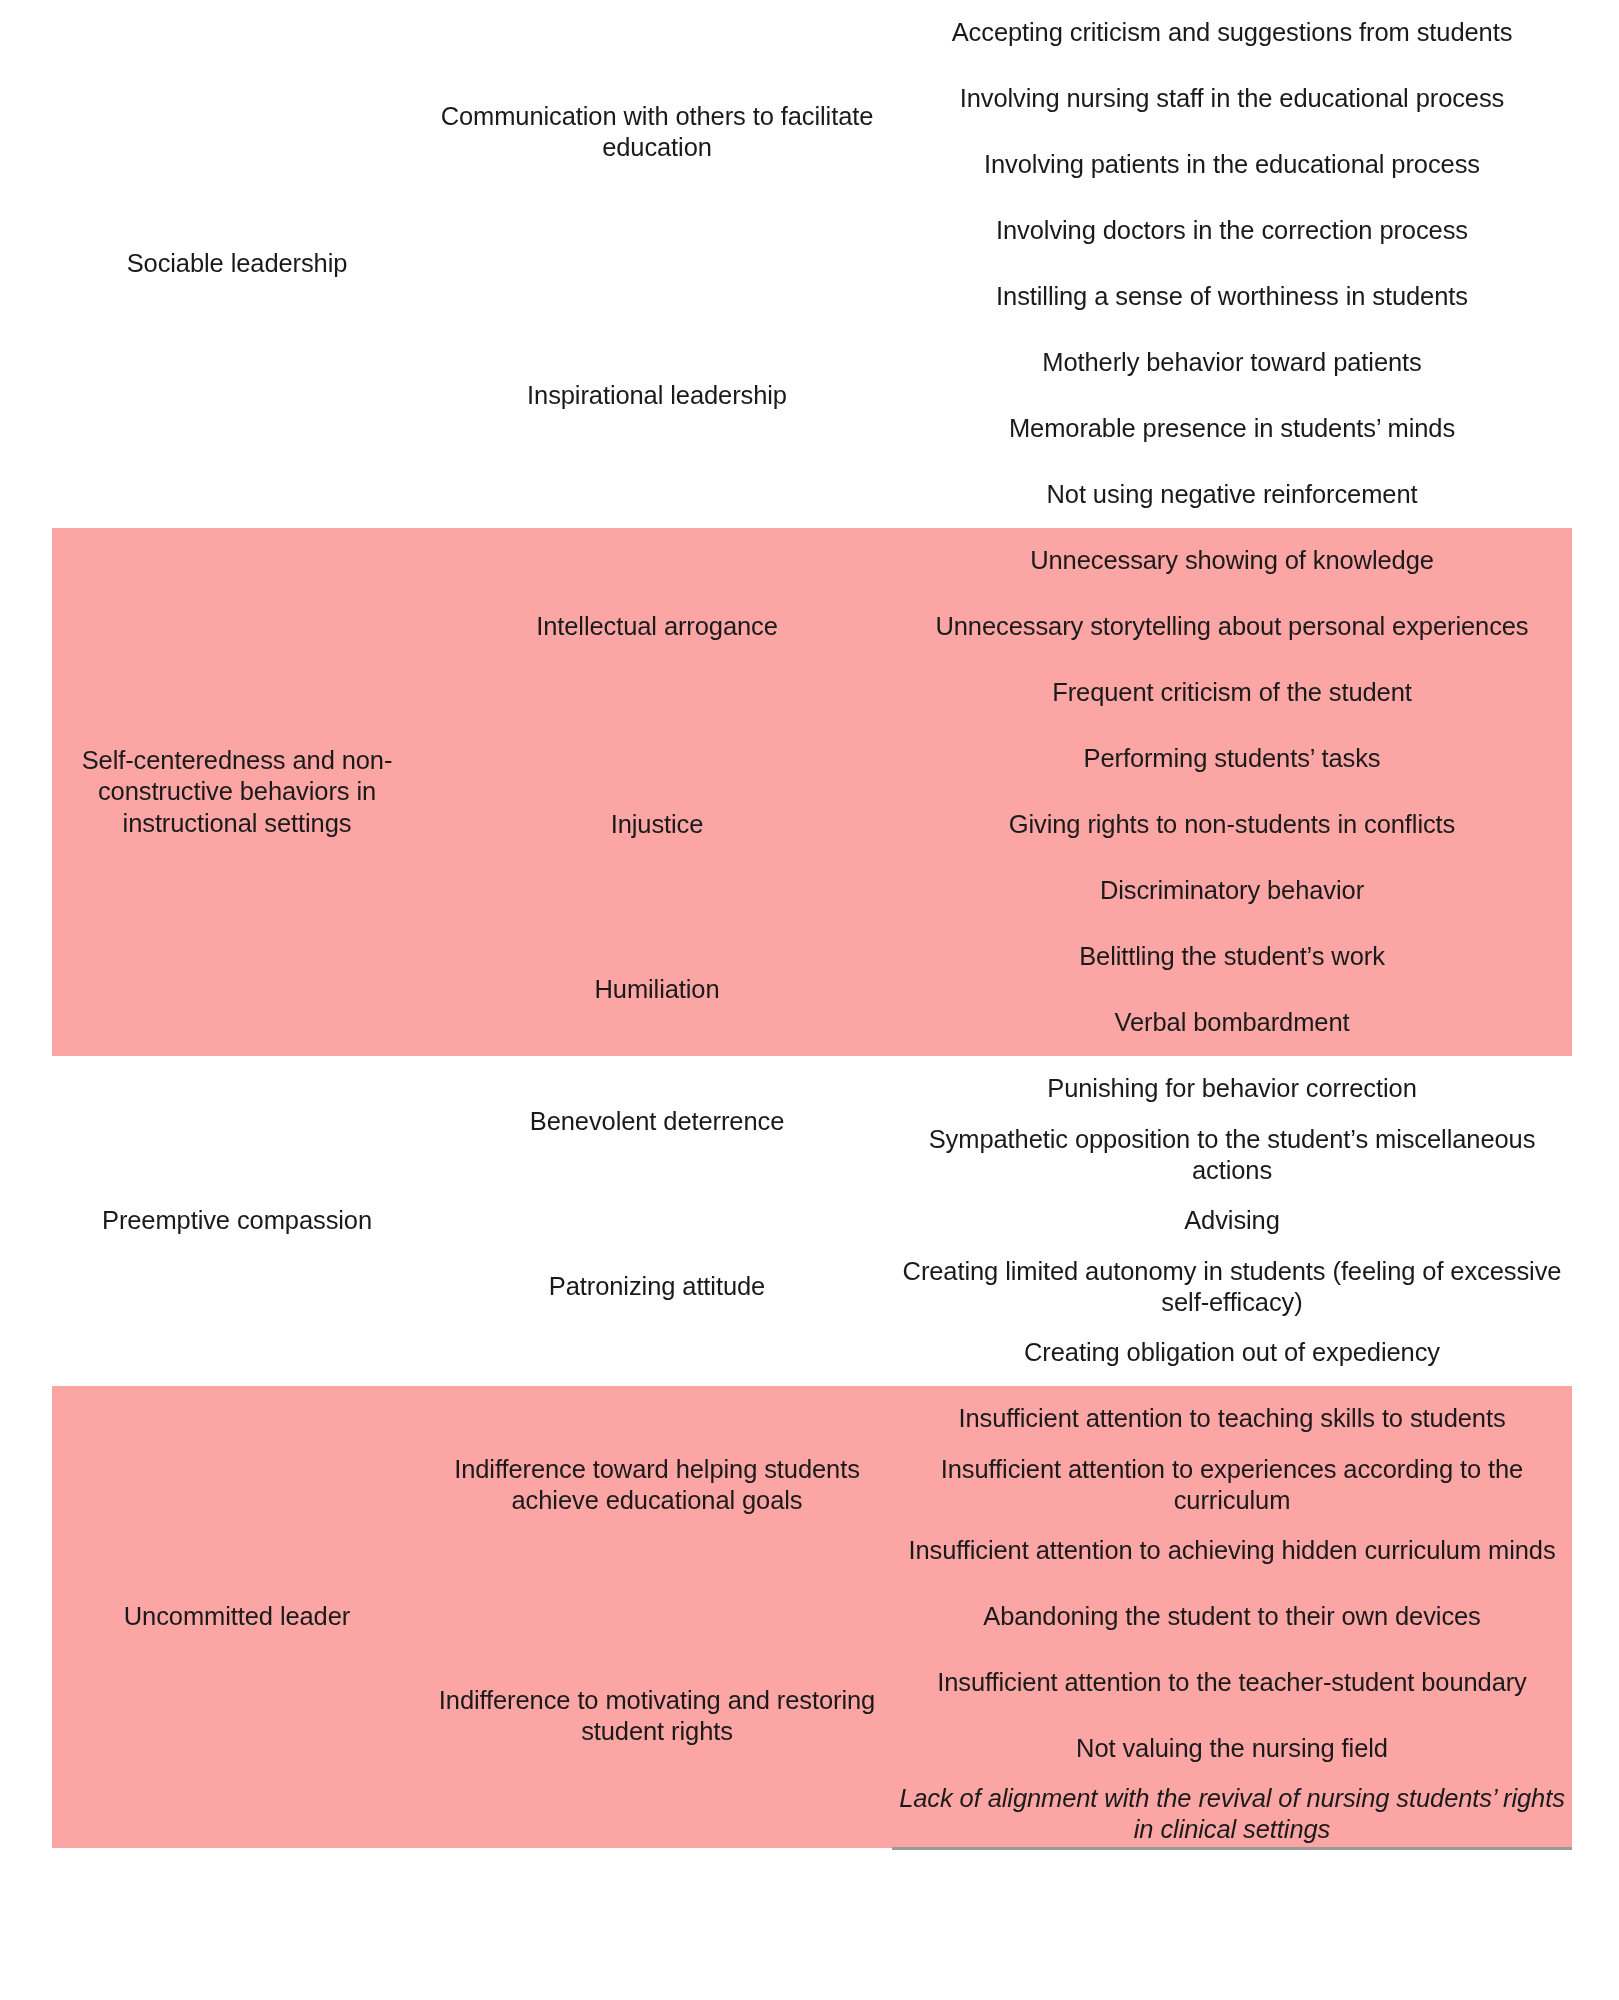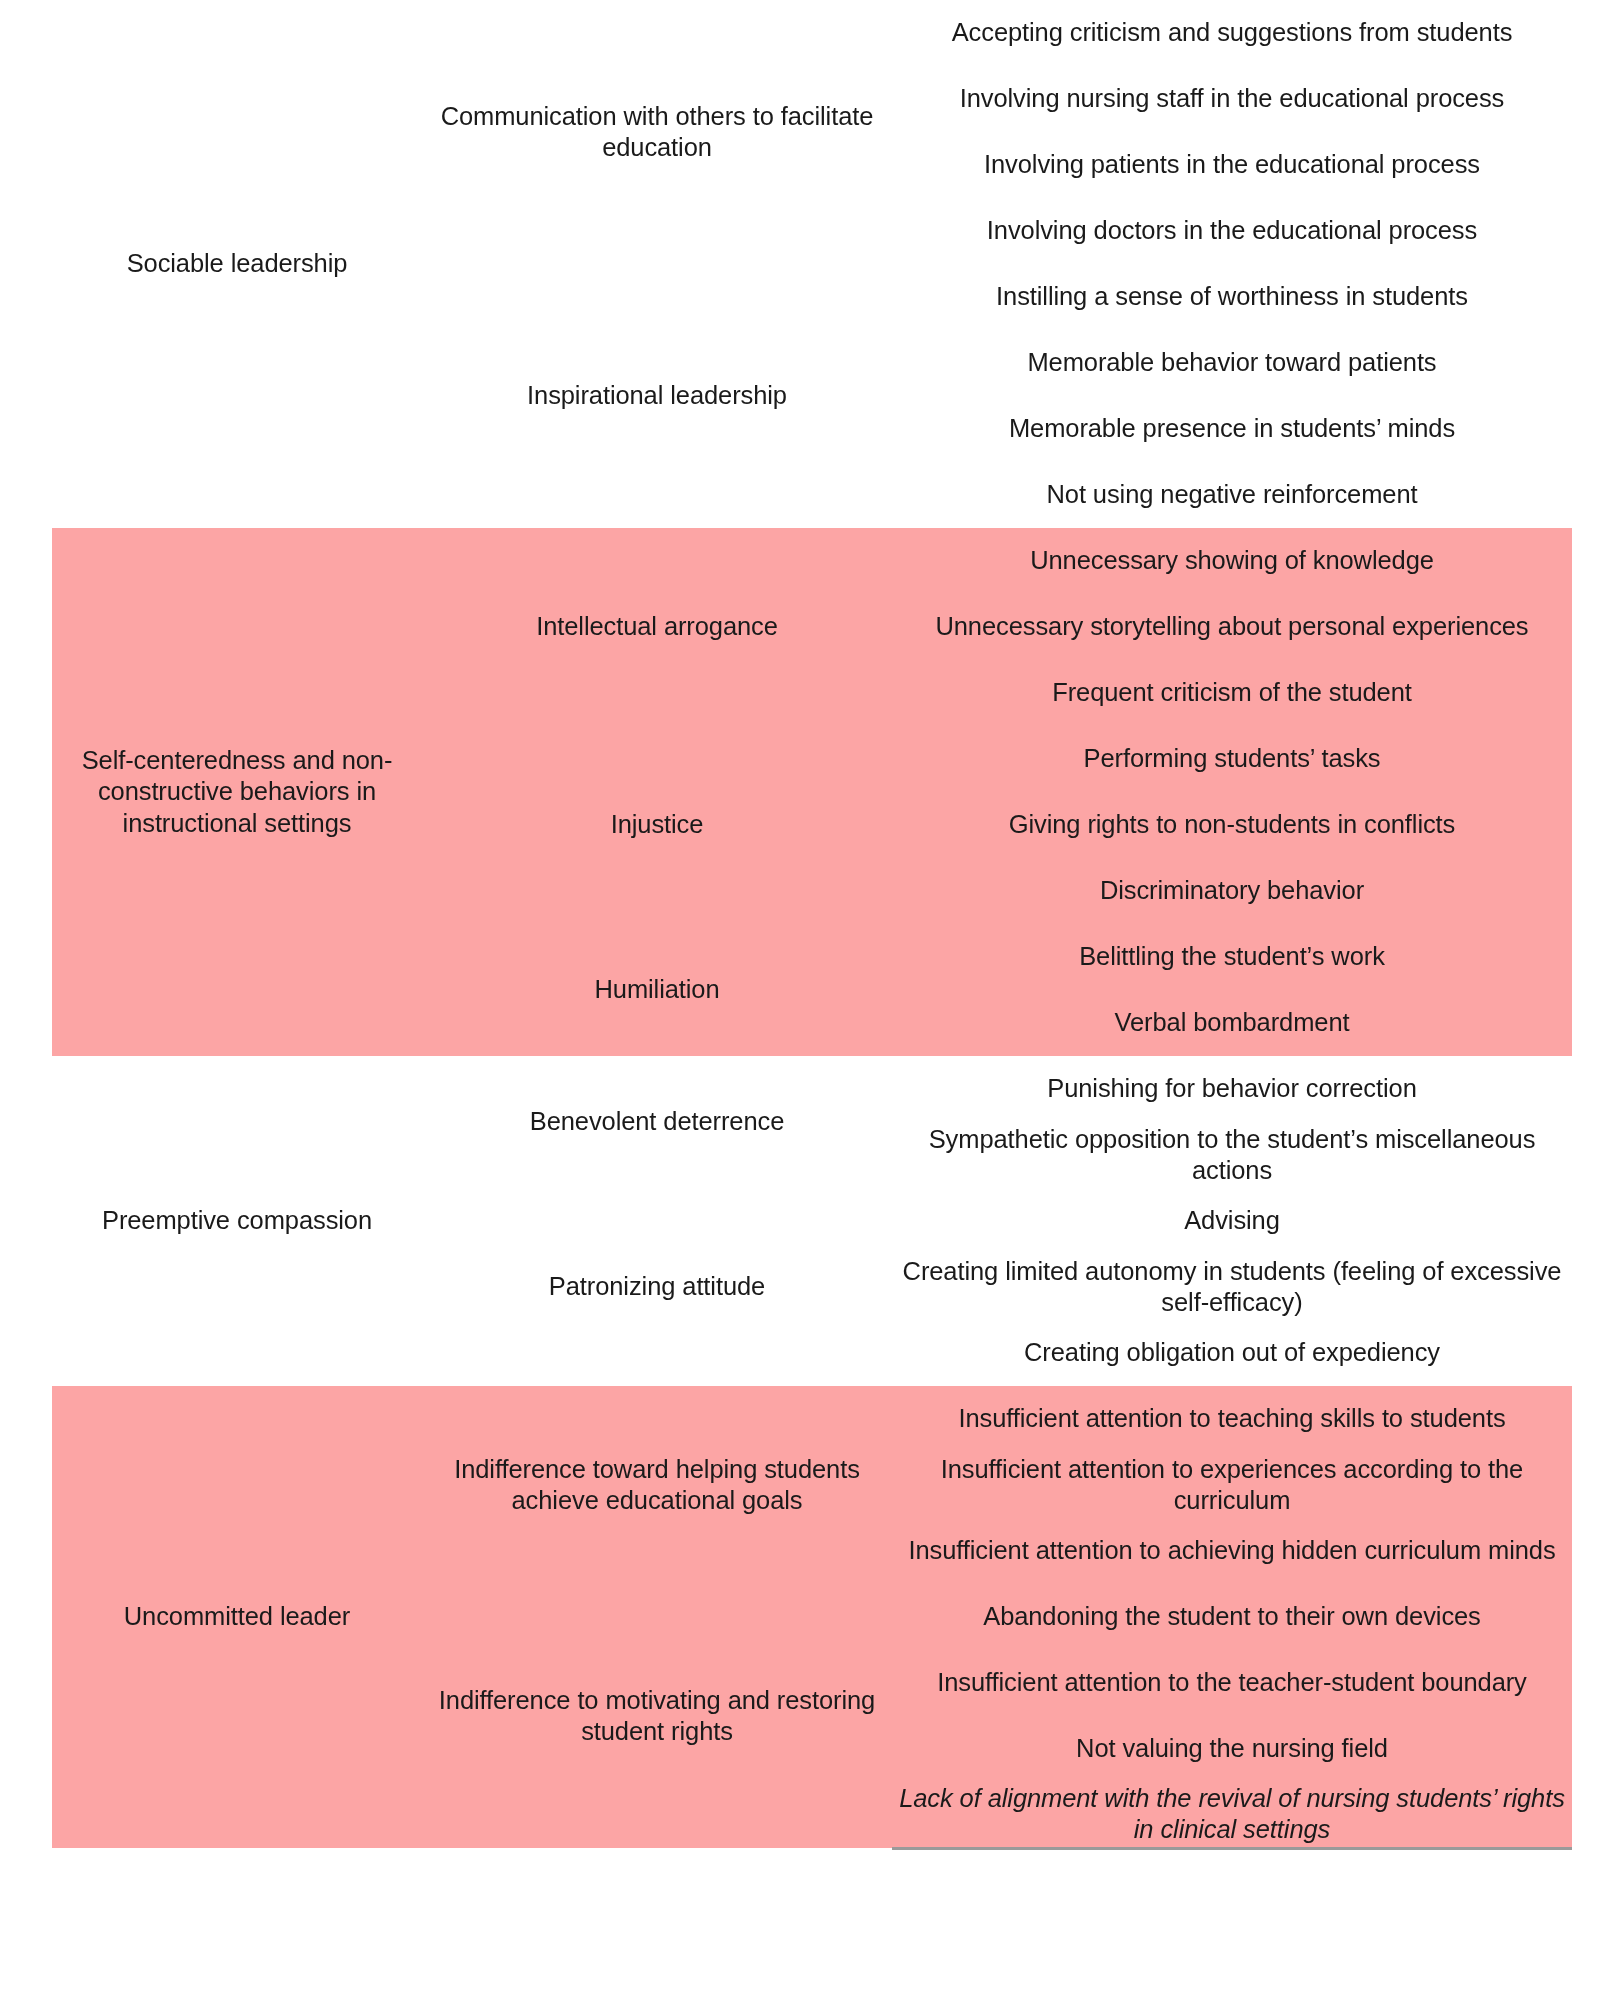--- a/index.html
+++ b/index.html
@@ -81,28 +81,28 @@
           <td class="category-cell" rowspan="4">Communication with others to facilitate education</td>
           <td class="code-cell">Accepting criticism and suggestions from students</td>
         </tr>
         <tr>
           <td class="code-cell">Involving nursing staff in the educational process</td>
         </tr>
         <tr>
           <td class="code-cell">Involving patients in the educational process</td>
         </tr>
         <tr>
-          <td class="code-cell">Involving doctors in the educational process</td>
+          <td class="code-cell">Involving doctors in the correction process</td>
         </tr>
         <tr>
           <td class="category-cell" rowspan="4">Inspirational leadership</td>
           <td class="code-cell">Instilling a sense of worthiness in students</td>
         </tr>
         <tr>
-          <td class="code-cell">Memorable behavior toward patients</td>
+          <td class="code-cell">Motherly behavior toward patients</td>
         </tr>
         <tr>
           <td class="code-cell">Memorable presence in students’ minds</td>
         </tr>
         <tr>
           <td class="code-cell">Not using negative reinforcement</td>
         </tr>
       </tbody>
       <tbody class="band-shaded">
         <tr>

